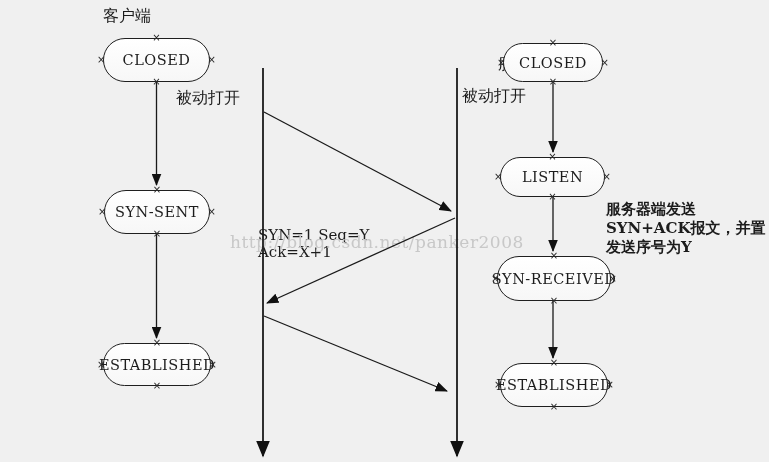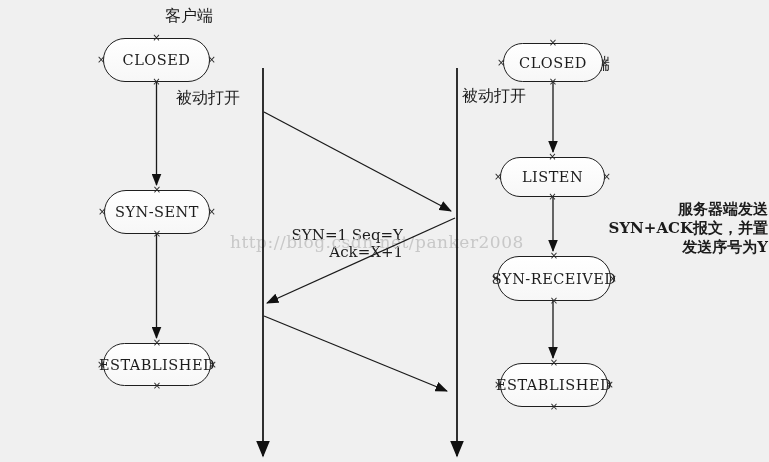--- a/index.html
+++ b/index.html
@@ -3,21 +3,21 @@
 <meta charset="utf-8">
 <style>
   html,body{margin:0;padding:0;background:#e8e8e8;}
   .canvas{
     position:relative;width:769px;height:462px;background:#f0f0f0;
     overflow:hidden;
     font-family:"DejaVu Serif","Liberation Serif",serif;
     color:#1c1c1c;
   }
   .txt{position:absolute;font-size:15px;line-height:19px;white-space:pre-line;}
-  .center{text-align:right;}
+  .center{text-align:left;}
   .title{font-size:16px;}
   .node{
     position:absolute;background:linear-gradient(#ffffff,#f7f7f7);
     border:1.4px solid #1f1f1f;display:flex;align-items:center;justify-content:center;
     box-sizing:border-box;z-index:3;
   }
   .node-label{font-size:14.5px;white-space:nowrap;letter-spacing:0.5px;}
   .handle{
     position:absolute;font-size:10px;line-height:1;color:#2a2a2a;
     font-family:"DejaVu Sans","Liberation Sans",sans-serif;z-index:4;

